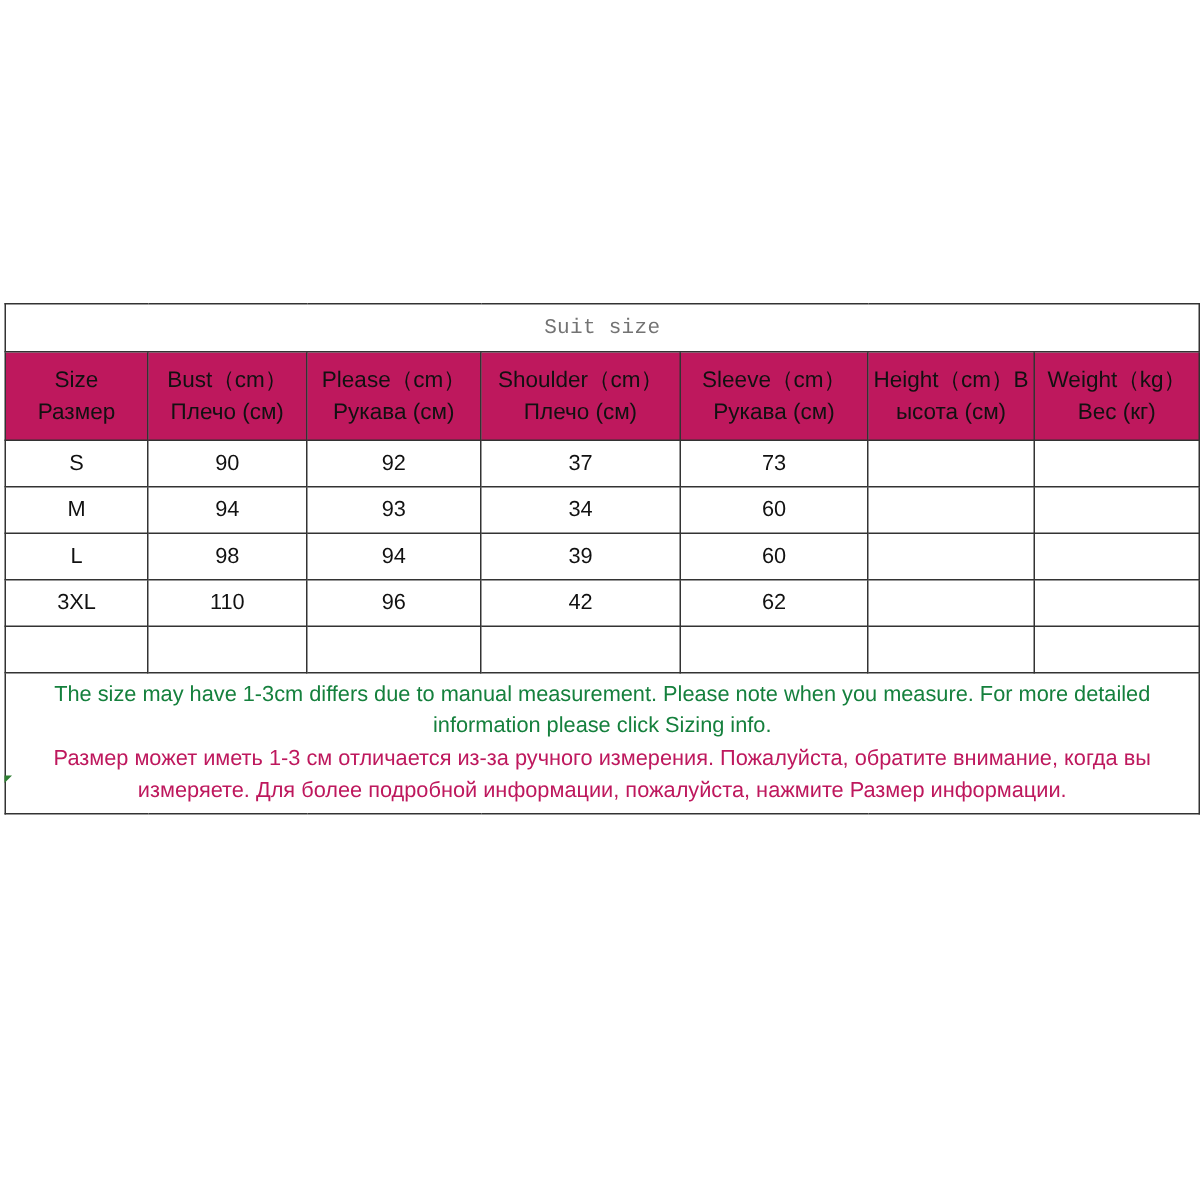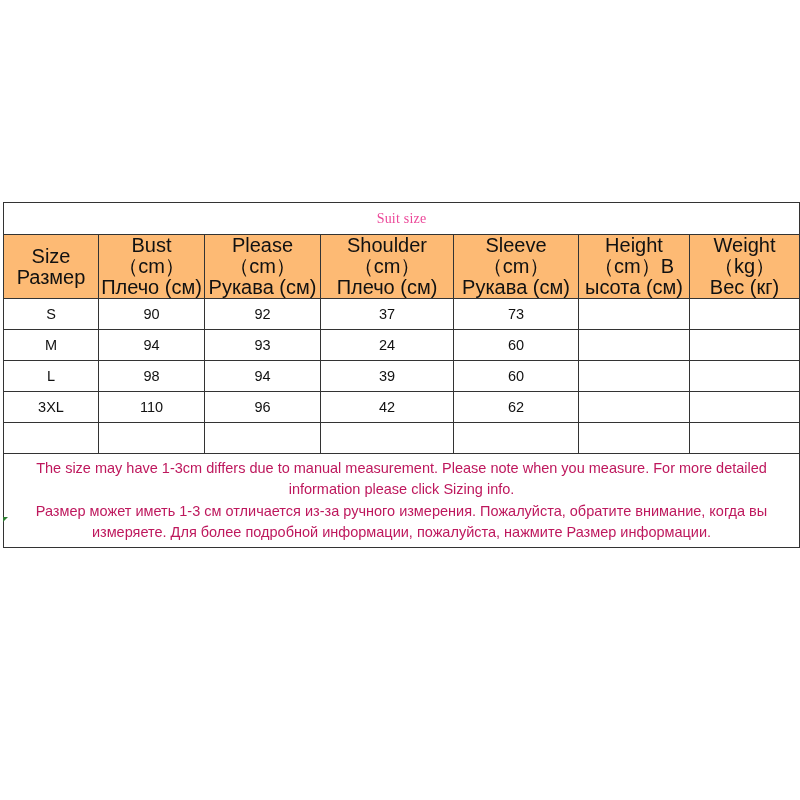--- a/index.html
+++ b/index.html
@@ -28,47 +28,47 @@
     }
     table.size-chart td, table.size-chart th {
       border: 1.5px solid #333333;
       text-align: center;
       vertical-align: middle;
       padding: 0;
       font-weight: normal;
     }
     .title-row td {
       height: 31px;
-      font-family: Liberation Serif, serif;
+      font-family: Liberation Mono, monospace;
       font-size: 14px;
-      color: #ec4899;
+      color: #737373;
       letter-spacing: 0.2px;
     }
     .header-row th {
       height: 58px;
-      background: #fdba74;
-      font-size: 20px;
+      background: #be185d;
+      font-size: 15px;
       line-height: 21px;
       color: #111111;
     }
     .header-row th span {
       display: block;
     }
     .data-row td {
       height: 30px;
       font-size: 14.5px;
     }
     .note-row td {
       height: 93px;
       font-size: 14.5px;
       line-height: 21.5px;
       padding: 0 2px;
     }
     .note-en {
-      color: #be185d;
+      color: #15803d;
     }
     .note-ru {
       color: #be185d;
     }
     .corner-mark {
       position: absolute;
       left: 3px;
       top: 517px;
       width: 0;
       height: 0;
@@ -133,21 +133,21 @@
       <td>92</td>
       <td>37</td>
       <td>73</td>
       <td></td>
       <td></td>
     </tr>
     <tr class="data-row">
       <td>M</td>
       <td>94</td>
       <td>93</td>
-      <td>24</td>
+      <td>34</td>
       <td>60</td>
       <td></td>
       <td></td>
     </tr>
     <tr class="data-row">
       <td>L</td>
       <td>98</td>
       <td>94</td>
       <td>39</td>
       <td>60</td>

